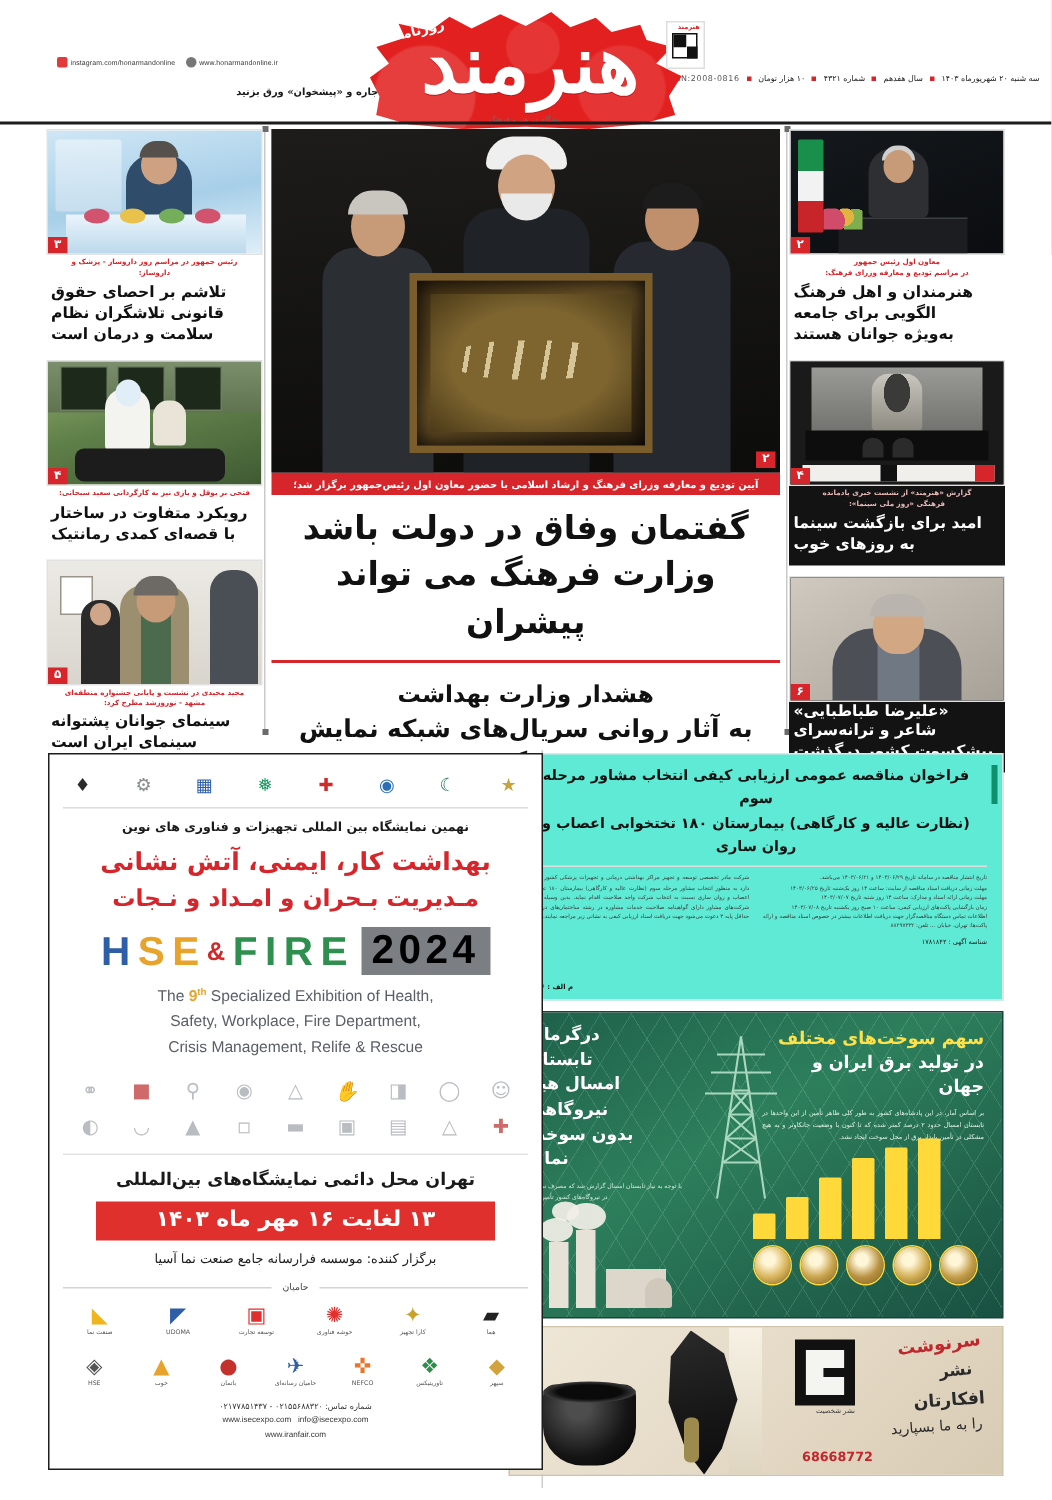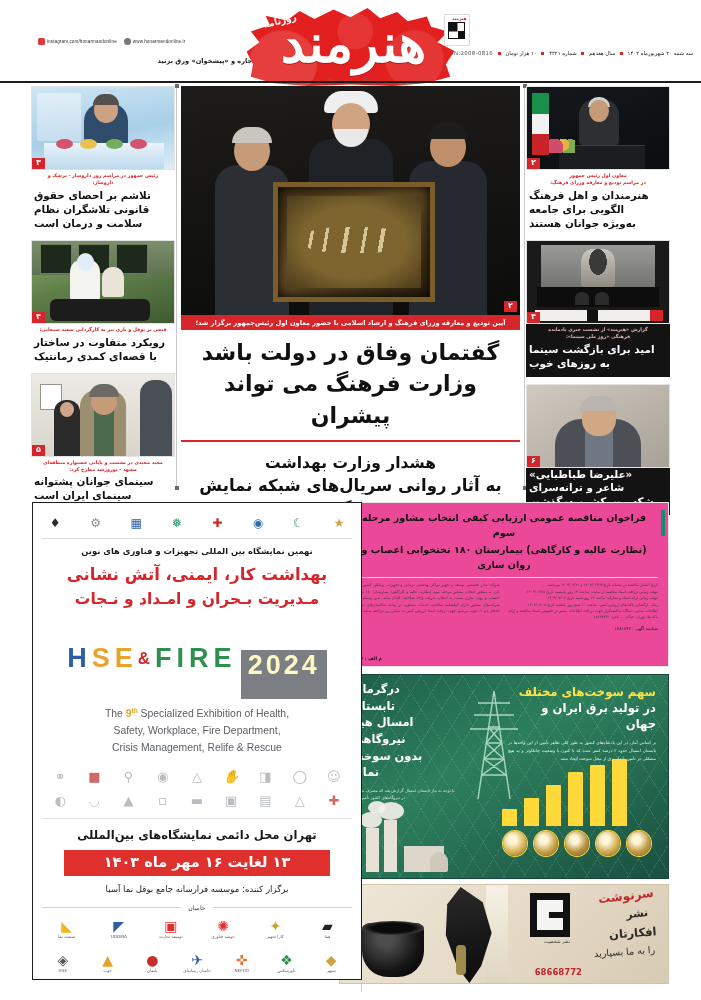--- a/index.html
+++ b/index.html
@@ -435,21 +435,21 @@
   }
   .bdiv {
     position: absolute; top: 4px; left: 361px;
     width: 1px; height: 492px; background: #cdcdcd;
   }
 
   
   .tender {
     position: absolute; top: 6px; right: 32px;
     width: 330px; height: 165px;
-    background: #ec4899; border: 1px solid #e4e4e4;
+    background: #5eead4; border: 1px solid #e4e4e4;
     padding: 8px 10px 6px;
   }
   .tender .bar {
     position: absolute; top: 7px; right: 3px;
     width: 4px; height: 26px; background: #0e8f6e;
   }
   .tender h3 {
     font-size: 9.6px; font-weight: bold; color: #111;
     text-align: center; line-height: 1.55; margin-bottom: 2px;
   }
@@ -661,24 +661,23 @@
   }
   .hse-word .h { color: #2f5ea8; }
   .hse-word .s { color: #e8a32c; }
   .hse-word .e { color: #e8a32c; }
   .hse-word .amp { color: #cf2b2b; font-size: 17px; }
   .hse-word .f { color: #2f8f4e; }
   .hse-word .i { color: #2f8f4e; }
   .hse-word .r { color: #2f8f4e; }
   .hse-word .e2 { color: #2f8f4e; }
   .hse-year {
-    background: #7b7f84; color: #fef9c3; font-size: 19px; font-weight: bold;
-    padding: 2px 7px 20px; letter-spacing: 3px; margin-left: 4px;
+    background: #7b7f84; color: #000000; font-size: 19px; font-weight: bold;
+    padding: 2px 7px 3px; letter-spacing: 3px; margin-left: 4px;
     font-family: "Liberation Sans", sans-serif;
-    margin-top: 32px;
   }
   .hse-en {
     font-size: 10.4px; color: #5a5f66; text-align: center;
     line-height: 1.6; direction: ltr; padding: 0 6px; margin-bottom: 9px;
     font-family: "Liberation Sans", sans-serif;
   }
   .hse-en sup { font-size: 6.5px; color: #e8a32c; font-weight: bold; }
   .hse-en .nine { color: #e8a32c; font-weight: bold; }
 
   .hse-icons {
@@ -1086,21 +1085,21 @@
         <i class="ic">▬</i>
         <i class="ic">◽</i>
         <i class="ic">▲</i>
         <i class="ic">◡</i>
         <i class="ic">◐</i>
       </div>
       <div class="hse-rule2"></div>
 
       <div class="hse-venue">تهران محل دائمی نمایشگاه‌های بین‌المللی</div>
       <div class="hse-dates">۱۳ لغایت ۱۶ مهر ماه ۱۴۰۳</div>
-      <div class="hse-org">برگزار کننده: موسسه فرارسانه جامع بوقل نما آسیا</div>
+      <div class="hse-org">برگزار کننده: موسسه فرارسانه جامع صنعت نما آسیا</div>
 
       <div class="hse-sponsor-label">
         <i class="ln"></i>
         <span class="tx">حامیان</span>
         <i class="ln"></i>
       </div>
 
       <div class="hse-sp-row">
         <div class="sp">
           <span class="mark" style="color:#222">▰</span>

